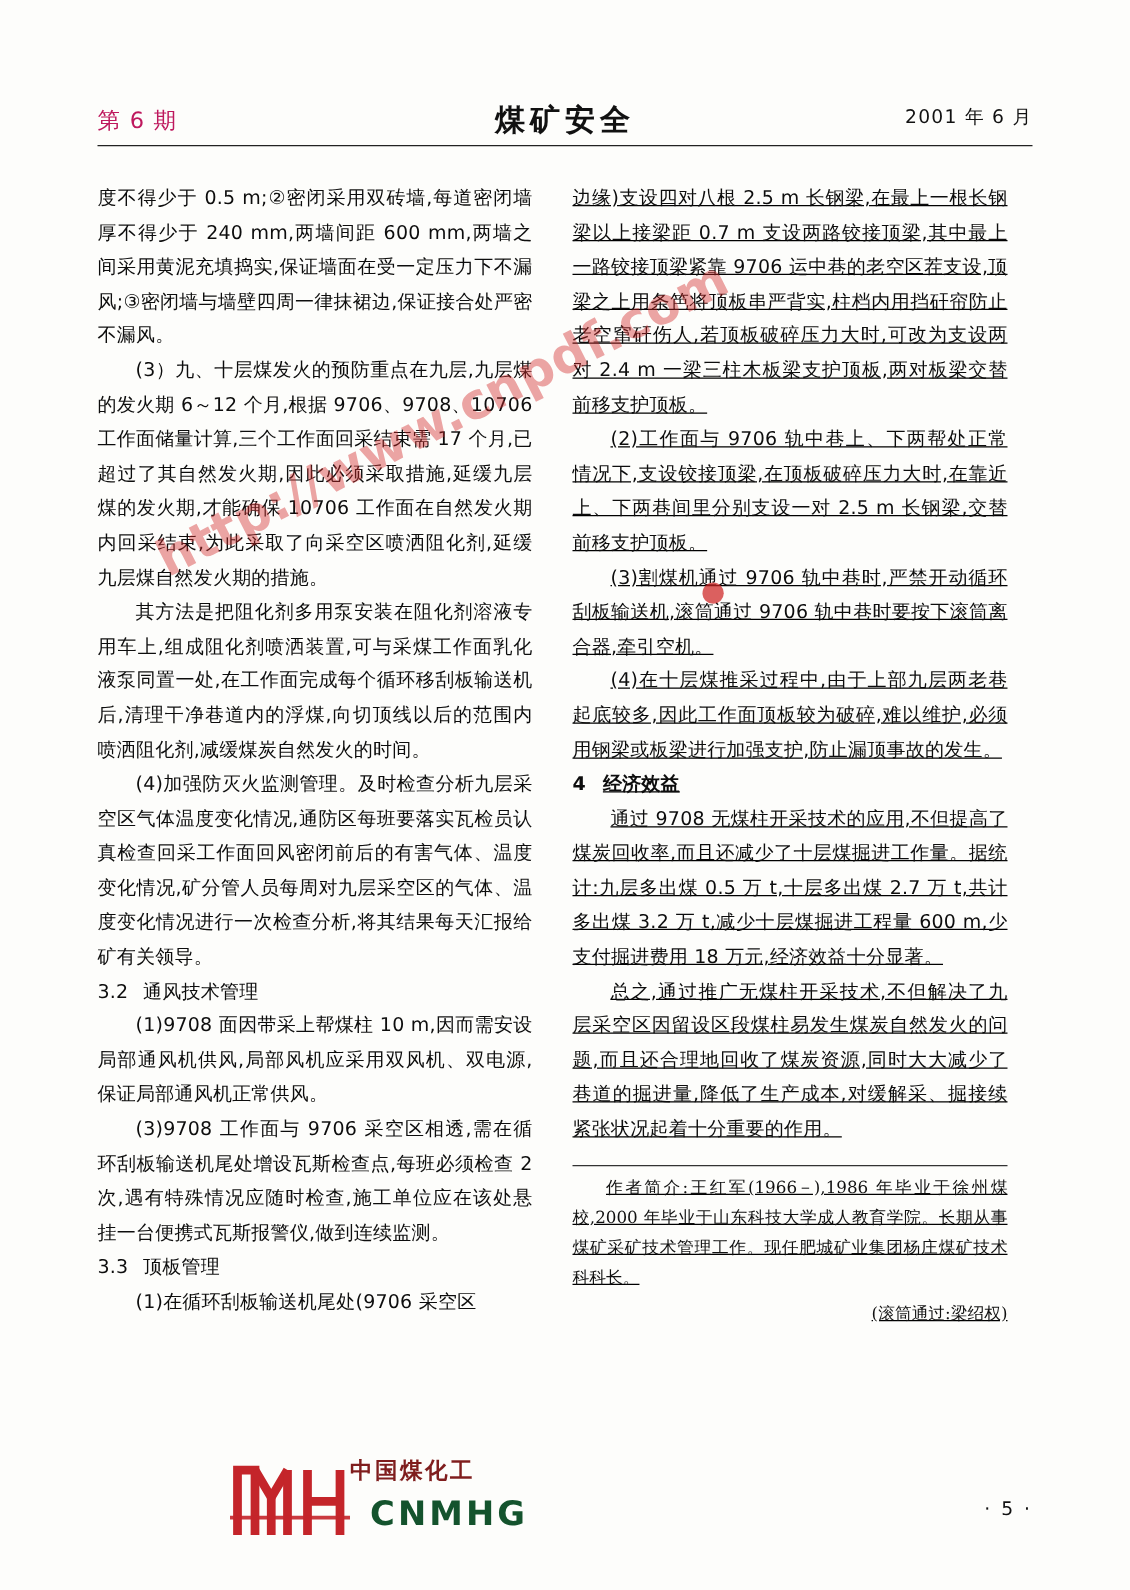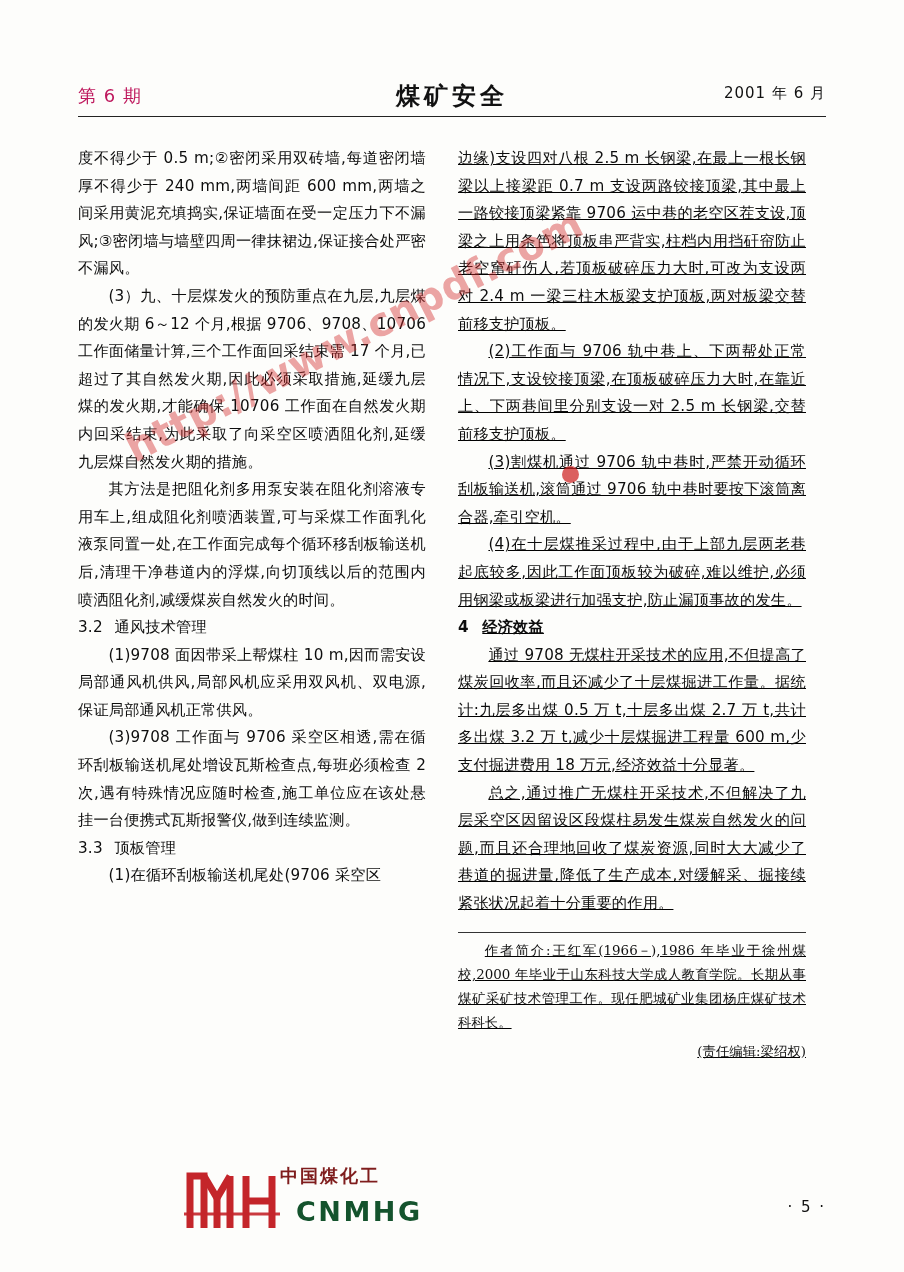--- a/index.html
+++ b/index.html
@@ -213,20 +213,21 @@
       <div class="date">2001 年 6 月</div>
     </div>
     <hr class="rule">
 
     <div class="columns">
 
       <div class="col col-left">
         <p class="para">度不得少于 0.5 m;②密闭采用双砖墙,每道密闭墙厚不得少于 240 mm,两墙间距 600 mm,两墙之间采用黄泥充填捣实,保证墙面在受一定压力下不漏风;③密闭墙与墙壁四周一律抹裙边,保证接合处严密不漏风。</p>
         <p class="para indent">(3）九、十层煤发火的预防重点在九层,九层煤的发火期 6～12 个月,根据 9706、9708、10706 工作面储量计算,三个工作面回采结束需 17 个月,已超过了其自然发火期,因此必须采取措施,延缓九层煤的发火期,才能确保 10706 工作面在自然发火期内回采结束,为此采取了向采空区喷洒阻化剂,延缓九层煤自然发火期的措施。</p>
         <p class="para indent">其方法是把阻化剂多用泵安装在阻化剂溶液专用车上,组成阻化剂喷洒装置,可与采煤工作面乳化液泵同置一处,在工作面完成每个循环移刮板输送机后,清理干净巷道内的浮煤,向切顶线以后的范围内喷洒阻化剂,减缓煤炭自然发火的时间。</p>
+        <p class="para indent">(4)加强防灭火监测管理。及时检查分析九层采空区气体温度变化情况,通防区每班要落实瓦检员认真检查回采工作面回风密闭前后的有害气体、温度变化情况,矿分管人员每周对九层采空区的气体、温度变化情况进行一次检查分析,将其结果每天汇报给矿有关领导。</p>
 
         <div class="sec-head">
           <span class="num">3.2</span><span>通风技术管理</span>
         </div>
         <p class="para indent">(1)9708 面因带采上帮煤柱 10 m,因而需安设局部通风机供风,局部风机应采用双风机、双电源,保证局部通风机正常供风。</p>
         <p class="para indent">(3)9708 工作面与 9706 采空区相透,需在循环刮板输送机尾处增设瓦斯检查点,每班必须检查 2 次,遇有特殊情况应随时检查,施工单位应在该处悬挂一台便携式瓦斯报警仪,做到连续监测。</p>
 
         <div class="sec-head">
           <span class="num">3.3</span><span>顶板管理</span>
         </div>
@@ -240,21 +241,21 @@
         <p class="para indent">(4)在十层煤推采过程中,由于上部九层两老巷起底较多,因此工作面顶板较为破碎,难以维护,必须用钢梁或板梁进行加强支护,防止漏顶事故的发生。</p>
 
         <div class="sec-head major">
           <span class="num">4</span><span>经济效益</span>
         </div>
         <p class="para indent">通过 9708 无煤柱开采技术的应用,不但提高了煤炭回收率,而且还减少了十层煤掘进工作量。据统计:九层多出煤 0.5 万 t,十层多出煤 2.7 万 t,共计多出煤 3.2 万 t,减少十层煤掘进工程量 600 m,少支付掘进费用 18 万元,经济效益十分显著。</p>
         <p class="para indent">总之,通过推广无煤柱开采技术,不但解决了九层采空区因留设区段煤柱易发生煤炭自然发火的问题,而且还合理地回收了煤炭资源,同时大大减少了巷道的掘进量,降低了生产成本,对缓解采、掘接续紧张状况起着十分重要的作用。</p>
 
         <hr class="bio-sep">
         <p class="bio">作者简介:王红军(1966－),1986 年毕业于徐州煤校,2000 年毕业于山东科技大学成人教育学院。长期从事煤矿采矿技术管理工作。现任肥城矿业集团杨庄煤矿技术科科长。</p>
-        <p class="editor">(责任编辑:梁绍权)</p>
+        <p class="editor">(滚筒通过:梁绍权)</p>
       </div>
 
     </div>
 
     <div class="page-no">· 5 ·</div>
   </div>
 
   <div class="wm-url">http://www.cnpdf.com</div>
   <div class="wm-dot"></div>
 

